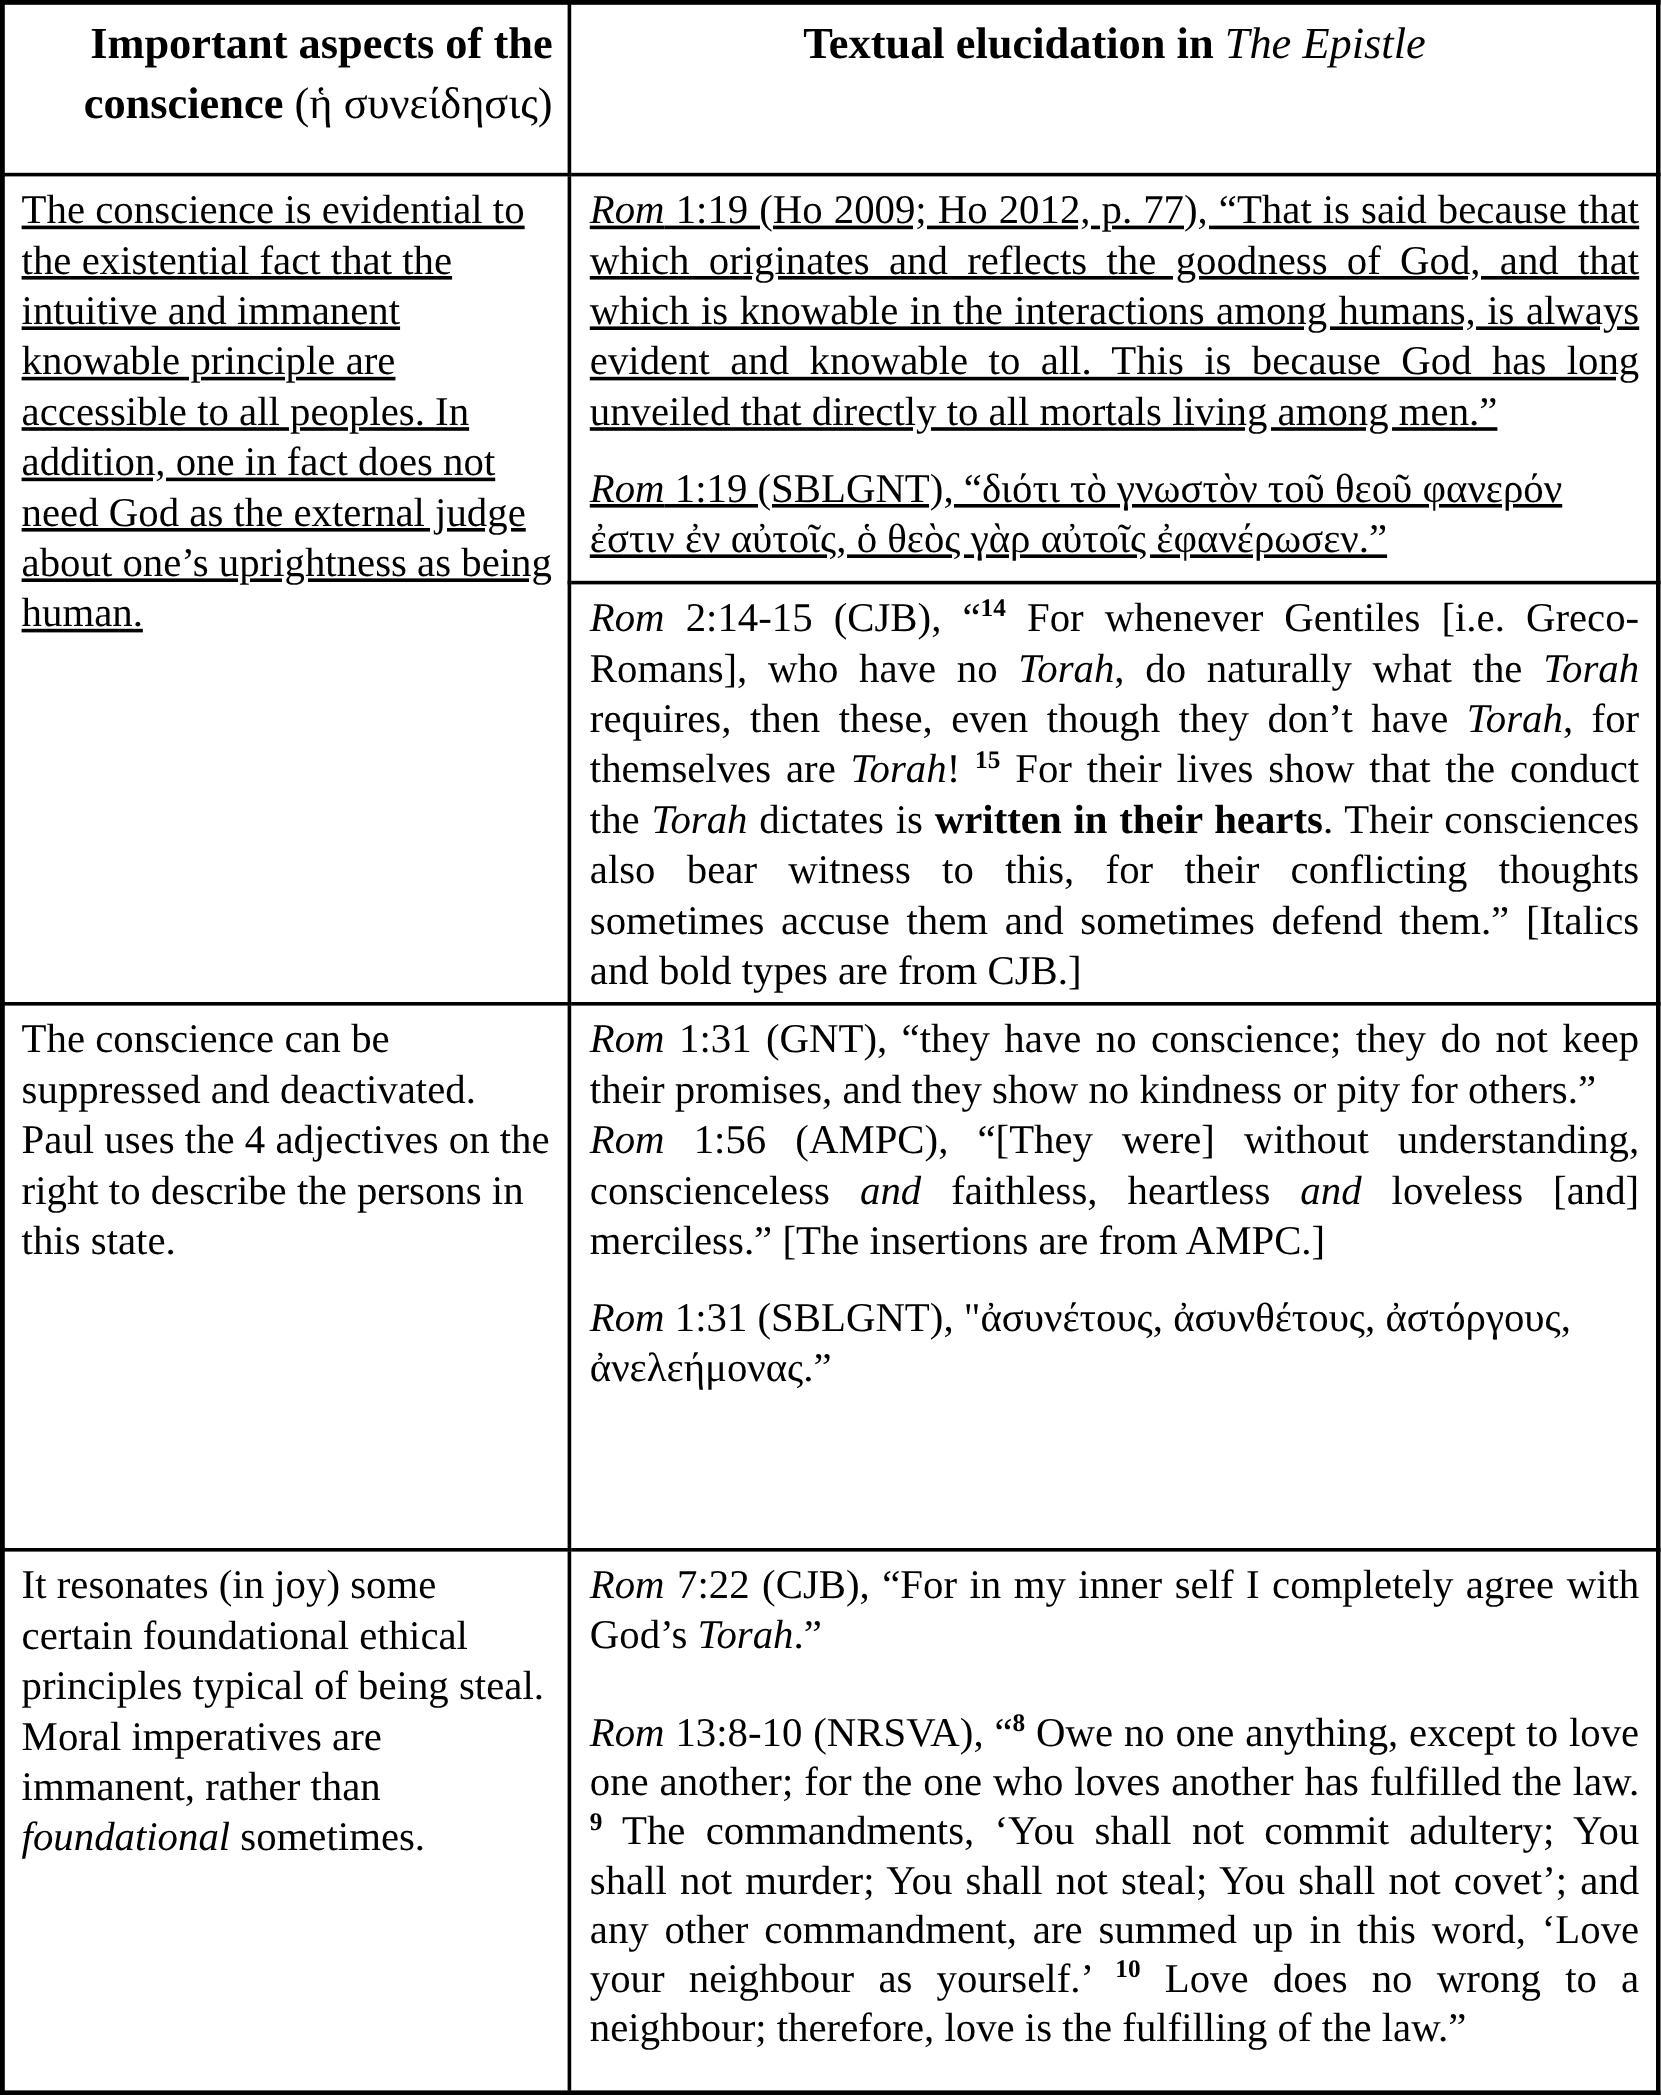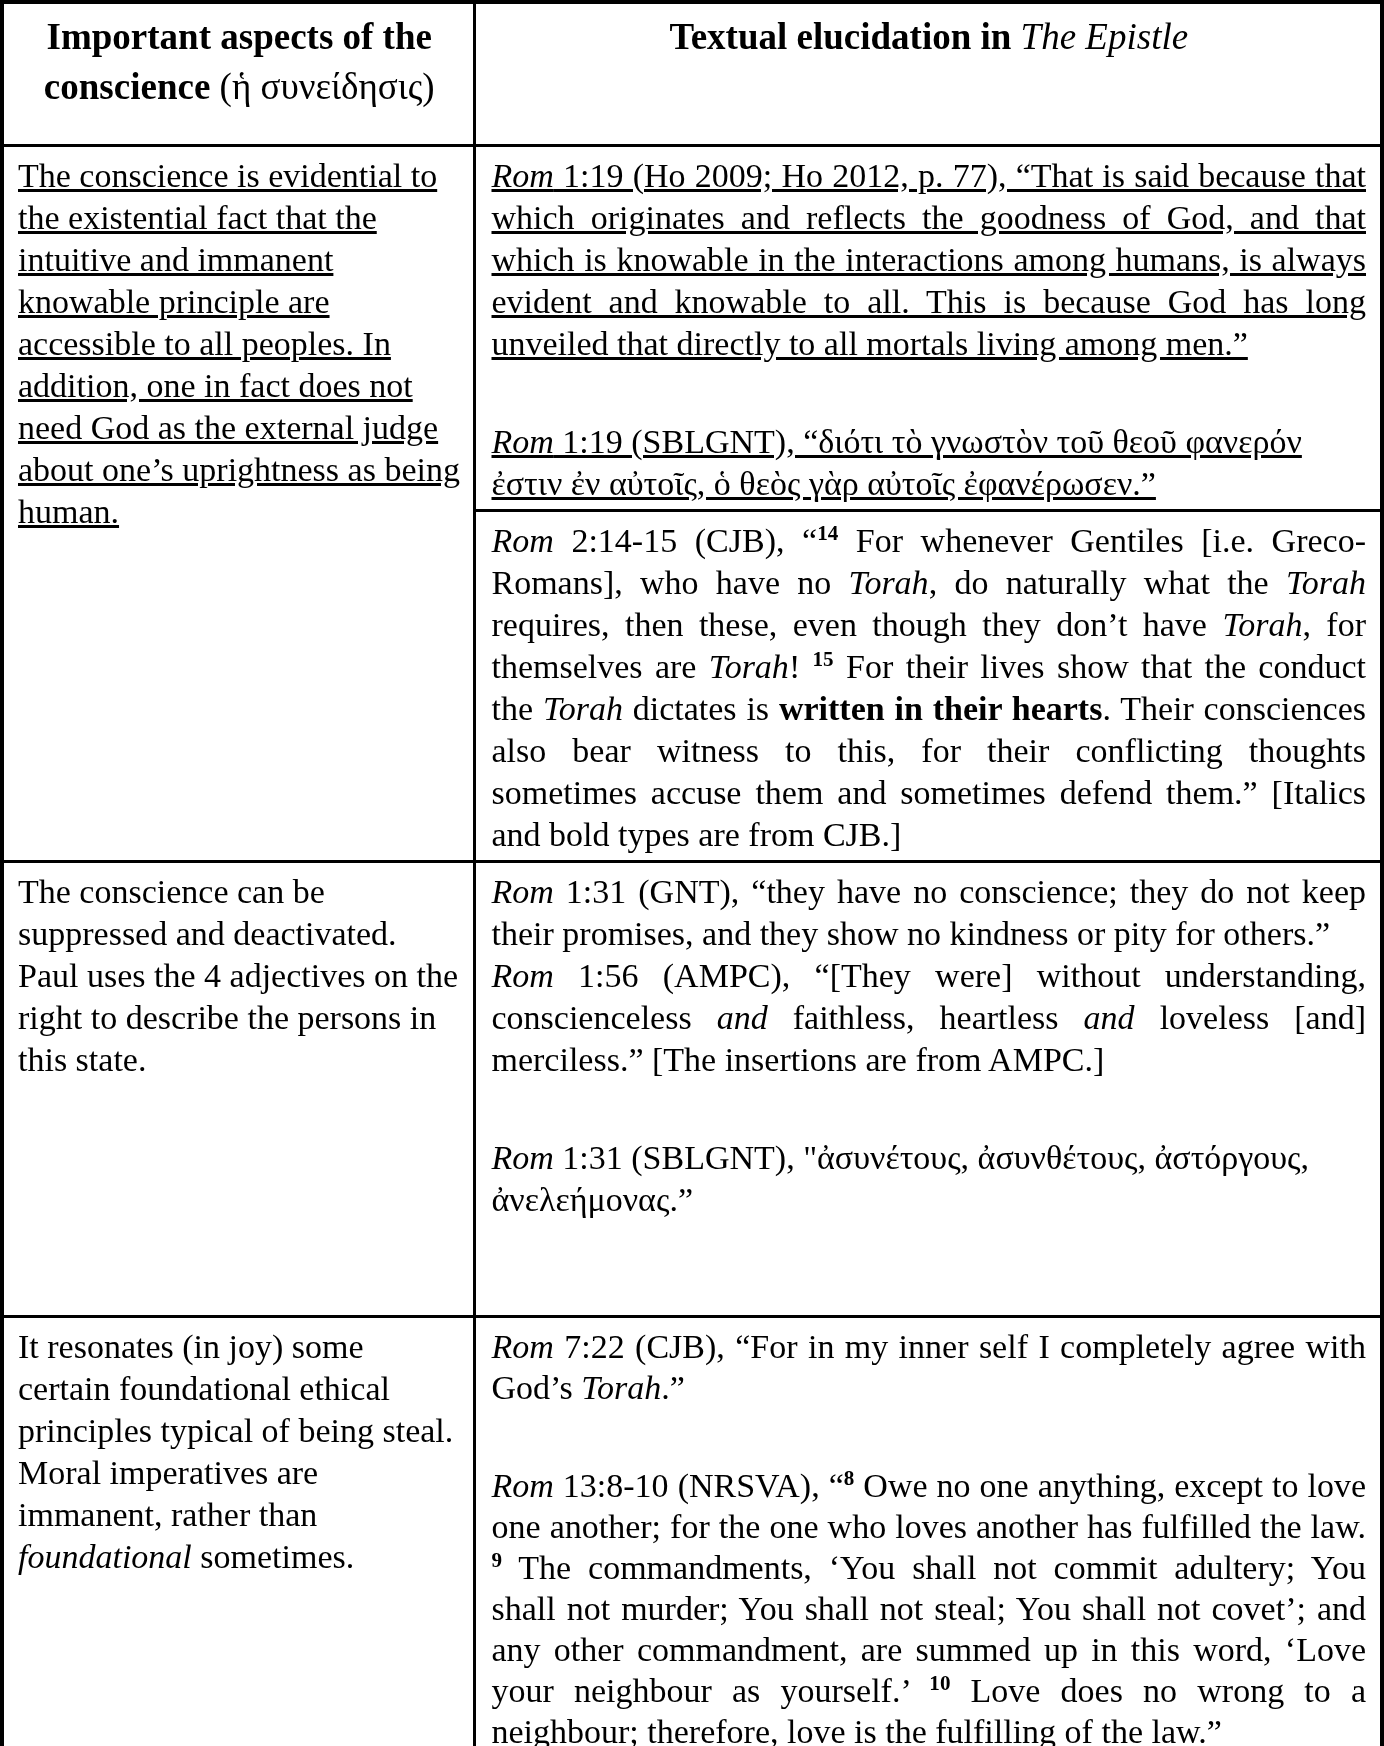--- a/index.html
+++ b/index.html
@@ -14,29 +14,29 @@
   }
   col.col-left{width:472px;}
   .cell{
     border:3px solid #000;
     vertical-align:top;
     font-size:34px;line-height:42px;
     padding:8px 12px 4px 14px;
   }
   .right-cell{padding:8px 14px 4px 16px;}
   th.cell{
-    font-weight:normal;text-align:center;
+    font-weight:normal;text-align:right;
     font-size:37px;line-height:50px;padding-top:8px;
   }
   th.center{text-align:center;}
   p{margin:0;}
-  p.gap{margin-top:56px;}
+  p.gap{margin-top:22px;}
   p.just{text-align:justify;}
   .tight p{line-height:41px;}
-  .tight p.gap{margin-top:57px;font-family:Liberation Serif, serif;}
+  .tight p.gap{margin-top:41px;font-family:Liberation Serif, serif;}
   .run-b{font-weight:700;}
   .run-i{font-style:italic;}
   .run-bi{font-weight:400;font-style:italic;}
   .run-sup{font-weight:700;font-size:0.62em;vertical-align:super;line-height:0;}
 </style>
 </head>
 <body>
 
 <div class="page">
   <table class="doc-table">

